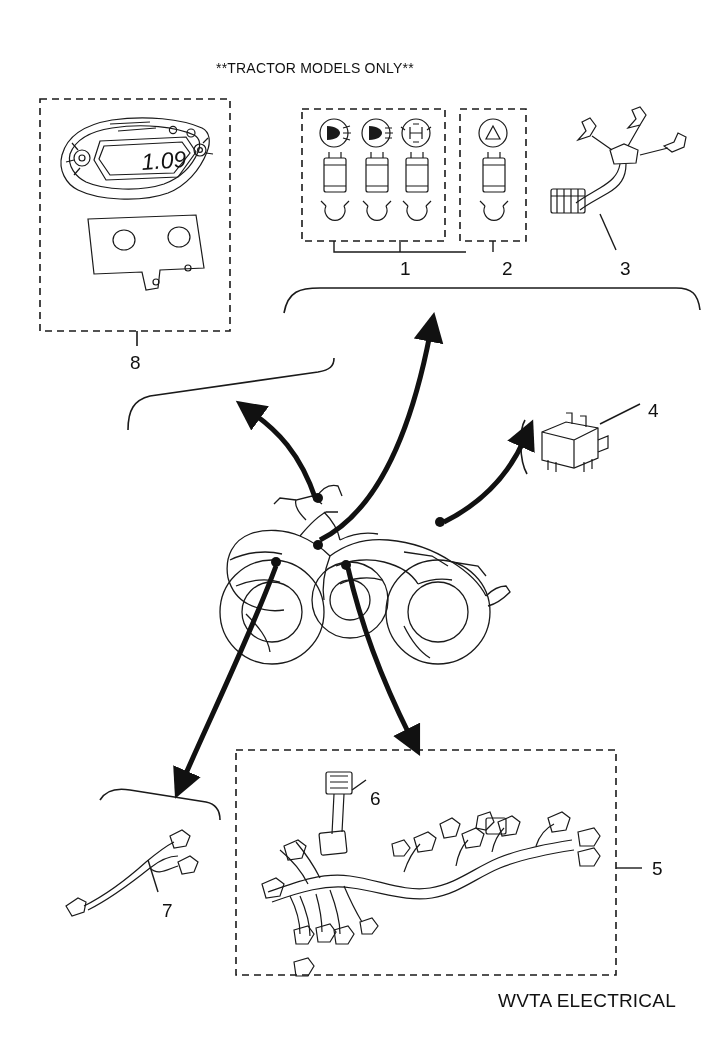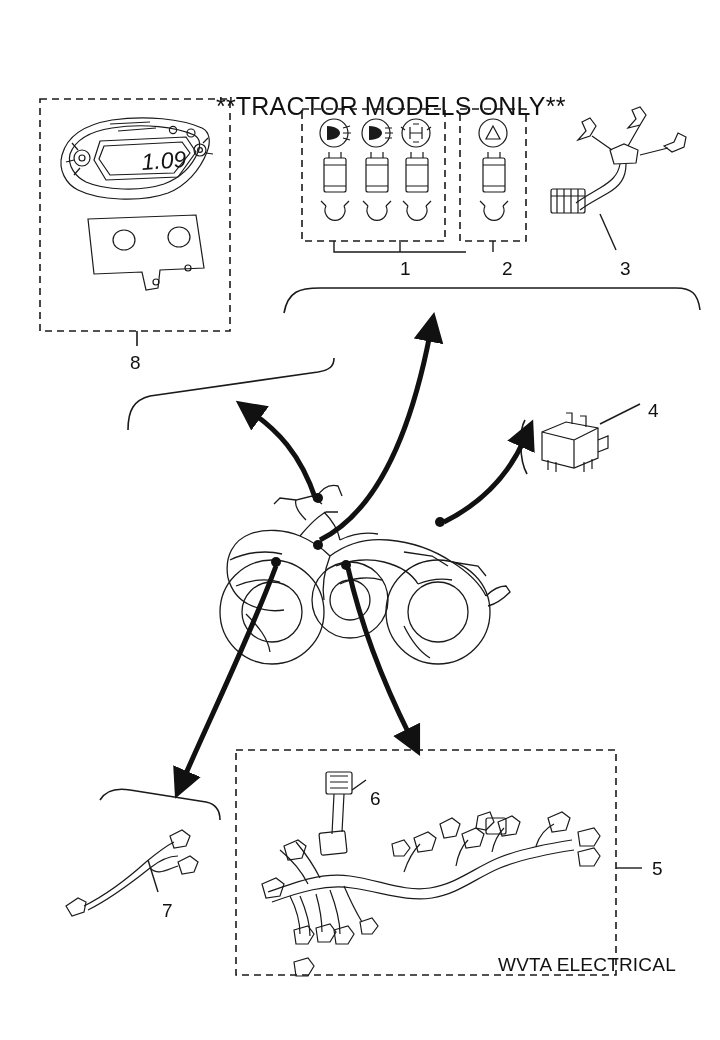--- a/index.html
+++ b/index.html
@@ -21,23 +21,22 @@
     top: 0;
     width: 720px;
     height: 1040px;
   }
   .txt {
     position: absolute;
     color: #111111;
     white-space: nowrap;
   }
   .title-text {
-    font-size: 25px;
+    font-size: 14px;
     letter-spacing: 0.2px;
-    margin-top: 32px;
   }
   .footer-text {
     font-size: 19px;
     letter-spacing: 0.2px;
   }
   .callout-num {
     font-size: 19px;
   }
 </style>
 </head>
@@ -256,21 +255,21 @@
         <path d="M360,922 L372,918 L378,926 L372,934 L362,934 Z"></path>
       </g>
       <path d="M352,790 L366,780" stroke-width="1.4"></path>
       <path d="M616,868 L642,868" stroke-width="1.4"></path>
 
     </g>
   </svg>
 
   <div class="txt title-text" style="left:216px; top:60px;">**TRACTOR MODELS ONLY**</div>
 
-  <div class="txt footer-text" style="left:498px; top:954px;text-align:right;">WVTA ELECTRICAL</div>
+  <div class="txt footer-text" style="left:498px; top:990px;text-align:right;">WVTA ELECTRICAL</div>
 
   <div class="txt callout-num" style="left:400px; top:258px;">1</div>
   <div class="txt callout-num" style="left:502px; top:258px;">2</div>
   <div class="txt callout-num" style="left:620px; top:258px;">3</div>
   <div class="txt callout-num" style="left:648px; top:400px;">4</div>
   <div class="txt callout-num" style="left:652px; top:858px;">5</div>
   <div class="txt callout-num" style="left:370px; top:788px;">6</div>
   <div class="txt callout-num" style="left:162px; top:900px;">7</div>
   <div class="txt callout-num" style="left:130px; top:352px;">8</div>
 

